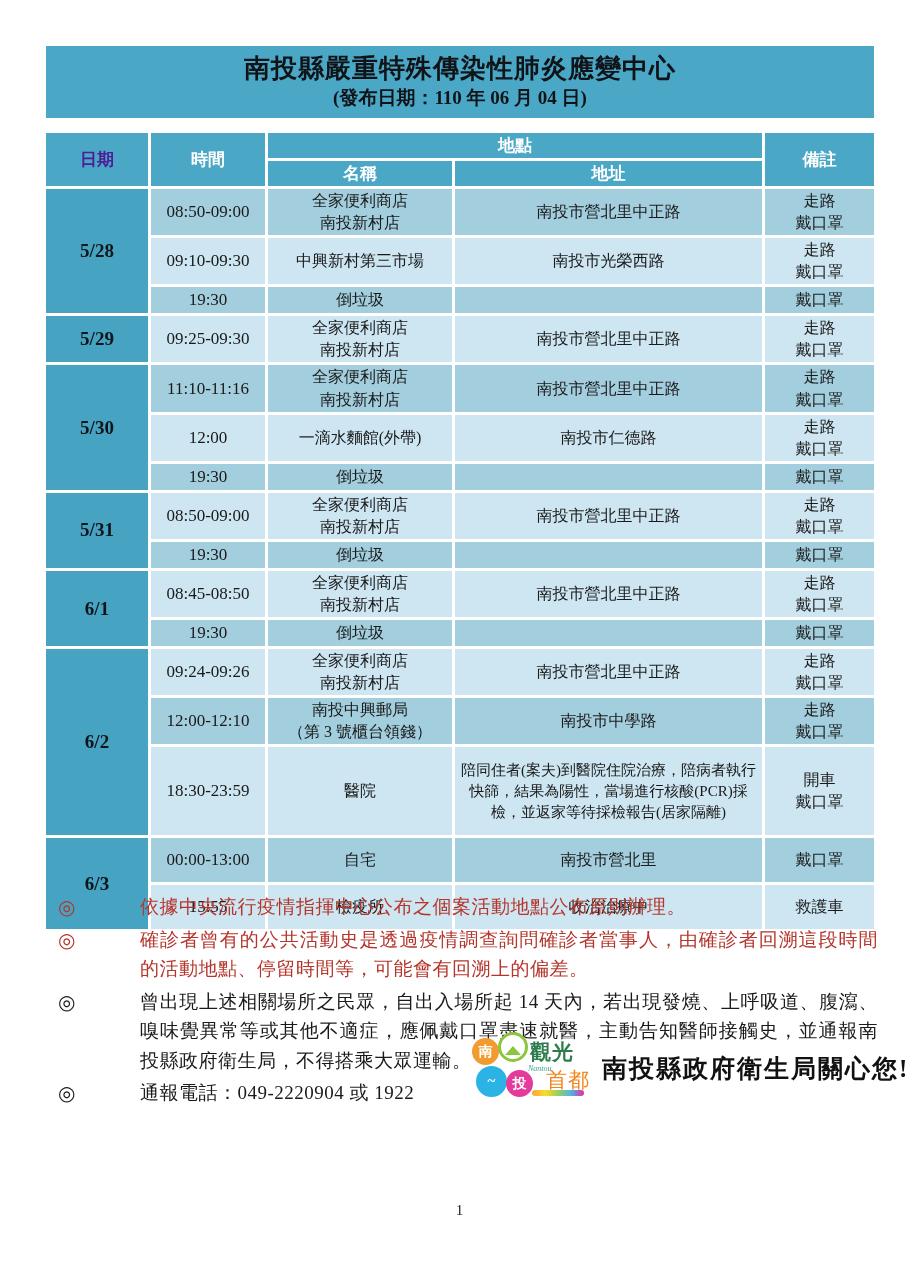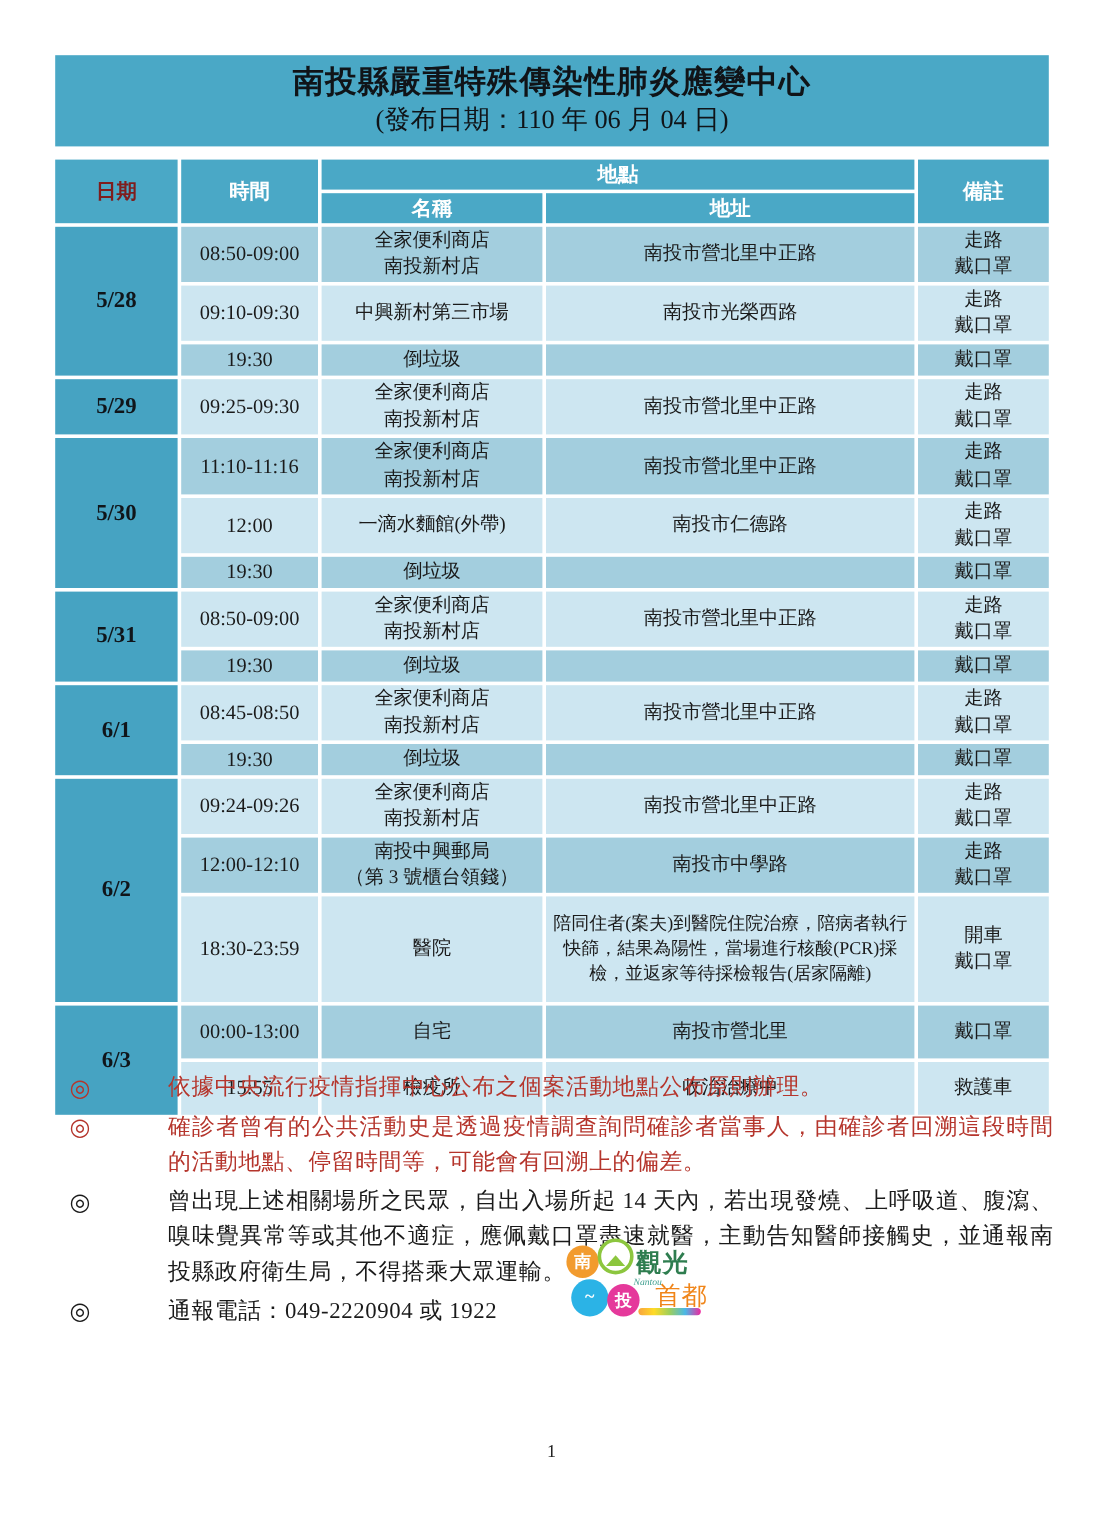--- a/index.html
+++ b/index.html
@@ -17,41 +17,41 @@
   .title-block {
     position: absolute; left: 46px; top: 46px; width: 828px;
     background: #4aa8c6;
     text-align: center;
     padding: 7px 0 8px 0;
     box-sizing: border-box;
   }
   .title-line1, .title-line2 {
     font-size: 26px; font-weight: bold; line-height: 1.25; letter-spacing: 1px; color: #101418;
   }
-  .title-line3 { font-size: 22px; font-weight: normal; line-height: 1.3; color: #101418; }
+  .title-line3 { font-size: 19px; font-weight: bold; line-height: 1.3; color: #101418; }
 
   
   table.activity {
     position: absolute; left: 43px; top: 130px;
     width: 834px;
     border-spacing: 3px;
     table-layout: fixed;
   }
   table.activity th, table.activity td {
     padding: 1px 4px;
     text-align: center;
     vertical-align: middle;
     box-sizing: border-box;
     white-space: pre-line;
   }
   th.h {
     background: #4aa8c6; color: #ffffff;
     font-size: 17px; font-weight: bold; height: 25px;
   }
-  th.h.date-h { color: #7f1d1d; }
+  th.h.date-h { color: #4c1d95; }
   td.date {
     background: #46a3c2; color: #10151a;
     font-size: 19px; font-weight: bold; font-family: Liberation Serif, serif;
   }
   td.a { background: #a3cede; }
   td.b { background: #cde6f1; }
   td.time { font-size: 17px; }
   td.cjk { font-size: 16px; line-height: 1.38; }
   td.small { font-size: 15px; line-height: 1.4; padding: 2px 6px; }
   tr.r2 { height: 42px; }
@@ -294,17 +294,18 @@
       <span class="c c2">
           <span class="mtn"></span>
         </span>
       <span class="c c3">~</span>
       <span class="c c4">投</span>
       <span class="t1">觀光</span>
       <span class="t2">首都</span>
       <span class="sub">Nantou</span>
       <span class="arc"></span>
     </div>
+    <div class="closing">南投縣政府衛生局關心您!</div>
   </div>
 
   <div class="page-number">1</div>
 
 </div>
 
 </body></html>

